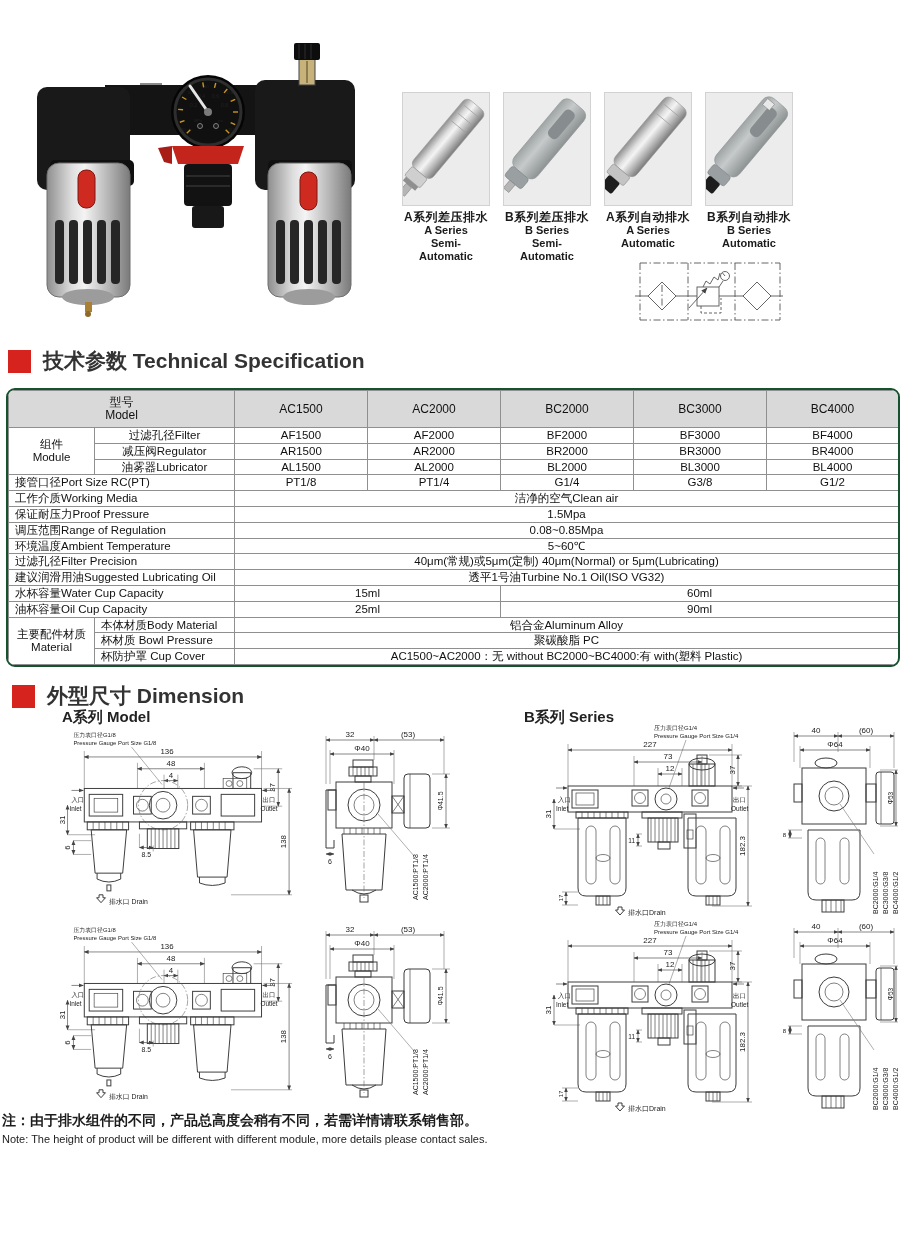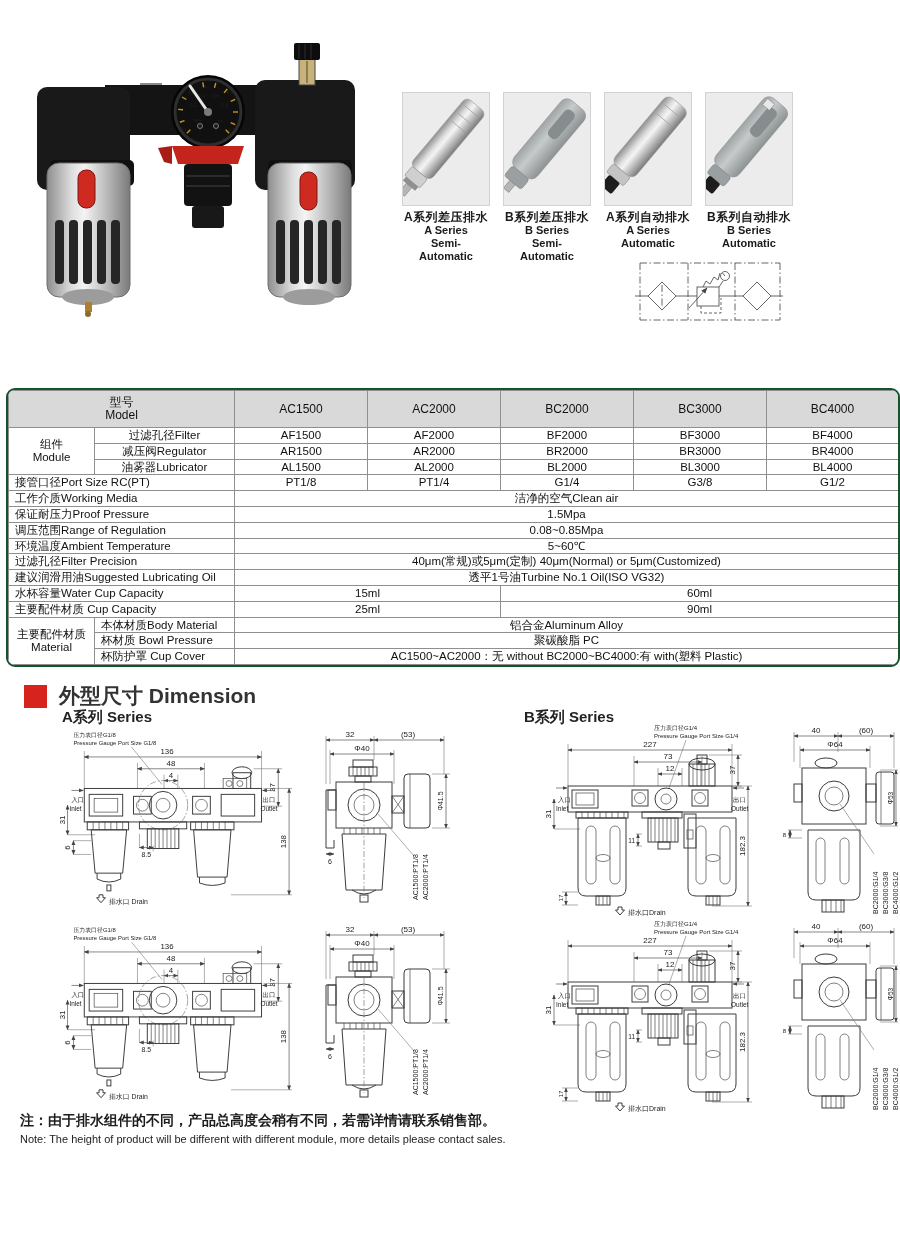--- a/index.html
+++ b/index.html
@@ -252,20 +252,24 @@
       <line class="sc" x1="86" y1="29" x2="90" y2="23"></line>
       <circle class="scw" cx="92" cy="18" r="4.5"></circle>
       <line class="sc" x1="92" y1="18" x2="89.5" y2="15"></line>
       <polyline class="sc" points="68,48 68,55 88,55 88,40" stroke-dasharray="3 2"></polyline>
     </g>
     <g>
       <polygon class="scw" points="110,38 124,24 138,38 124,52"></polygon>
     </g>
   </svg>
 
+  <div class="abs sec-title" style="left:8px;top:347px">
+    <div class="sq"></div>
+    <div>技术参数 Technical Specification</div>
+  </div>
 
   <div class="tblwrap">
     <table class="spec">
       <colgroup>
         <col style="width:86px">
           <col style="width:140px">
           <col style="width:133px">
         <col style="width:133px">
           <col style="width:133px">
           <col style="width:133px">
@@ -332,33 +336,33 @@
         <tr>
           <td colspan="2" class="lbl">调压范围Range of Regulation</td>
           <td colspan="5">0.08~0.85Mpa</td>
         </tr>
         <tr>
           <td colspan="2" class="lbl">环境温度Ambient Temperature</td>
           <td colspan="5">5~60℃</td>
         </tr>
         <tr>
           <td colspan="2" class="lbl">过滤孔径Filter Precision</td>
-          <td colspan="5">40μm(常规)或5μm(定制)  40μm(Normal) or 5μm(Customized)</td>
+          <td colspan="5">40μm(常规)或5μm(定制)  40μm(Normal) or 5μm(Lubricating)</td>
         </tr>
         <tr>
           <td colspan="2" class="lbl">建议润滑用油Suggested Lubricating Oil</td>
           <td colspan="5">透平1号油Turbine No.1 Oil(ISO VG32)</td>
         </tr>
         <tr>
           <td colspan="2" class="lbl">水杯容量Water Cup Capacity</td>
           <td colspan="2">15ml</td>
           <td colspan="3">60ml</td>
         </tr>
         <tr>
-          <td colspan="2" class="lbl">主要配件材质 Cup Capacity</td>
+          <td colspan="2" class="lbl">油杯容量Oil Cup Capacity</td>
           <td colspan="2">25ml</td>
           <td colspan="3">90ml</td>
         </tr>
         <tr>
           <td rowspan="3">
             <div>主要配件材质</div>
               <div>Material</div>
           </td>
           <td class="lbl">本体材质Body Material</td>
           <td colspan="5">铝合金Aluminum Alloy</td>
@@ -368,25 +372,25 @@
           <td colspan="5">聚碳酸脂 PC</td>
         </tr>
         <tr>
           <td class="lbl">杯防护罩 Cup Cover</td>
           <td colspan="5">AC1500~AC2000：无 without   BC2000~BC4000:有 with(塑料 Plastic)</td>
         </tr>
       </tbody>
     </table>
   </div>
 
-  <div class="abs sec-title" style="left:24px;top:682px">
+  <div class="abs sec-title" style="left:12px;top:682px">
     <div class="sq"></div>
     <div>外型尺寸 Dimension</div>
   </div>
-  <div class="abs series-label" style="left:62px;top:708px">A系列 Series</div>
+  <div class="abs series-label" style="left:62px;top:708px">A系列 Model</div>
   <div class="abs series-label" style="left:524px;top:708px">B系列 Series</div>
 
   <svg class="drw" style="left:38px;top:726px" width="258" height="184" viewBox="0 0 262 184">
     <text class="dm6" x="36" y="10">压力表口径G1/8</text>
     <text class="dm6" x="36" y="18">Pressure Gauge Port Size G1/8</text>
     <line class="ext" x1="95" y1="20" x2="126" y2="58"></line>
     <line class="ext" x1="47" y1="24" x2="47" y2="62"></line>
       <line class="ext" x1="227" y1="24" x2="227" y2="62"></line>
     <line class="dim" x1="47" y1="30" x2="227" y2="30" marker-start="url(#ar)" marker-end="url(#ar)"></line>
     <text class="dm" x="131" y="27" text-anchor="middle">136</text>
@@ -839,18 +843,18 @@
     <rect class="d" x="40" y="116" width="9" height="46" rx="4.5"></rect>
     <rect class="d" x="64" y="116" width="9" height="46" rx="4.5"></rect>
     <rect class="o" x="46" y="178" width="22" height="12"></rect>
     <path class="d" d="M50,178v12 M55,178v12 M60,178v12 M65,178v12"></path>
     <line class="ext" x1="64" y1="82" x2="98" y2="132"></line>
     <text class="dm7" x="-192" y="102" transform="rotate(-90)">BC2000:G1/4</text>
     <text class="dm7" x="-192" y="112" transform="rotate(-90)">BC3000:G3/8</text>
     <text class="dm7" x="-192" y="122" transform="rotate(-90)">BC4000:G1/2</text>
   </svg>
 
-  <div class="abs note" style="left:20px;top:1110px">
+  <div class="abs note" style="left:2px;top:1110px">
     <div class="cn">注：由于排水组件的不同，产品总高度会稍有不同，若需详情请联系销售部。</div>
     <div class="en">Note: The height of product will be different with different module, more details please contact sales.</div>
   </div>
 
 </div>
 
 </body></html>

